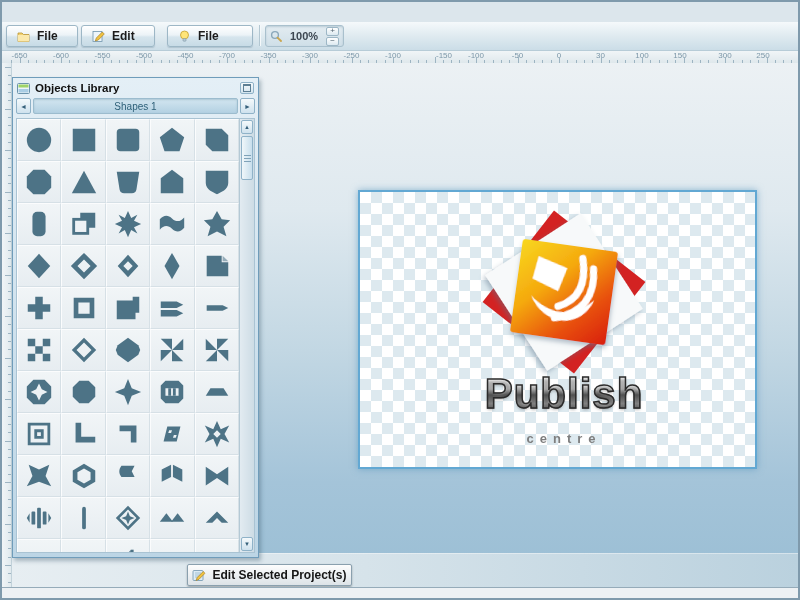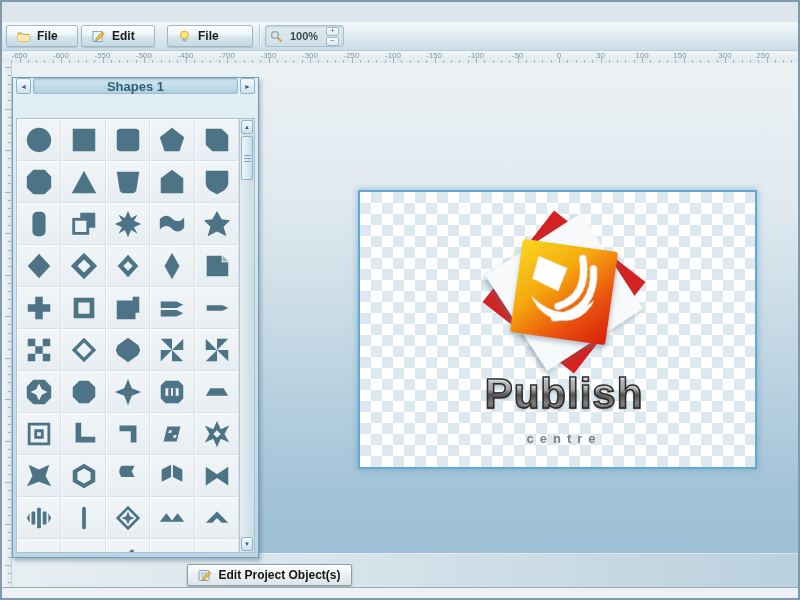--- a/index.html
+++ b/index.html
@@ -79,21 +79,21 @@
     justify-content:center;cursor:default;}
   .min-btn span{display:block;width:6px;height:5px;border:1px solid #5d7f94;border-top-width:2px;}
   .panel-nav{height:16px;margin:0 3px 2px 3px;display:flex;gap:2px;}
   .nav-arrow{width:15px;box-sizing:border-box;border:1px solid #8fb2c8;border-radius:2px;
     background:linear-gradient(180deg,#f4f9fb,#cfe2ee);font-size:7px;color:#35607a;
     display:flex;align-items:center;justify-content:center;cursor:default;}
   .nav-title{flex:1;box-sizing:border-box;border:1px solid #9cbcce;border-radius:2px;
     background:linear-gradient(180deg,#d3e6f0,#b3d1e2);
     box-shadow:inset 0 1px 2px rgba(100,140,160,.35);
     display:flex;align-items:center;justify-content:center;
-    font-size:13px;font-weight:bold;color:#2e6078;}
+    font-size:10px;font-weight:normal;color:#2e6078;}
   .panel-body{position:absolute;left:3px;right:3px;top:40px;bottom:4px;box-sizing:border-box;
     border:1px solid #a9c3d3;background:#e3eaee;display:flex;}
   .shape-grid{width:222px;height:100%;overflow:hidden;display:grid;
     grid-template-columns:repeat(5,1fr);grid-auto-rows:42px;}
   .cell{display:flex;align-items:center;justify-content:center;color:#4d7386;cursor:default;
     background:linear-gradient(180deg,#f1f5f7,#e7edf1);
     border-top:1px solid #fbfcfd;border-left:1px solid #fbfcfd;
     border-right:1px solid #d6e0e6;border-bottom:1px solid #d6e0e6;box-sizing:border-box;}
   .cell svg{width:30px;height:30px;}
   .scrollbar{width:15px;position:relative;background:linear-gradient(90deg,#e2ebf1,#cddce5);
@@ -163,21 +163,21 @@
       <span class="lbl" style="left: 17.5px;">-650</span>
       <span class="lbl" style="left: 59px;">-600</span>
       <span class="lbl" style="left: 100.5px;">-550</span>
       <span class="lbl" style="left: 142px;">-500</span>
       <span class="lbl" style="left: 183.5px;">-450</span>
       <span class="lbl" style="left: 225px;">-700</span>
       <span class="lbl" style="left: 266.5px;">-350</span>
       <span class="lbl" style="left: 308px;">-300</span>
       <span class="lbl" style="left: 349.5px;">-250</span>
       <span class="lbl" style="left: 391px;">-100</span>
-      <span class="lbl" style="left: 432px;">-150</span>
+      <span class="lbl" style="left: 442px;">-150</span>
       <span class="lbl" style="left: 474px;">-100</span>
       <span class="lbl" style="left: 515.5px;">-50</span>
       <span class="lbl" style="left: 557px;">0</span>
       <span class="lbl" style="left: 598.5px;">30</span>
       <span class="lbl" style="left: 640px;">100</span>
       <span class="lbl" style="left: 678px;">150</span>
       <span class="lbl" style="left: 723px;">300</span>
       <span class="lbl" style="left: 761px;">250</span>
       <div class="htick" style="left: 9.2px; height: 3px;"></div>
       <div class="htick" style="left: 17.5px; height: 6px;"></div>
@@ -369,20 +369,31 @@
           <path d="M26,-27 C31,-3 24,18 -6,27" fill="none" stroke="#ffffff" stroke-width="7" stroke-linecap="round"></path>
           <path d="M-32,8 C-10,26 14,24 31,4 C22,34 -14,38 -32,8 z" fill="#ffffff"></path>
         </g>
       </svg>
       <div class="logo-title">Publish</div>
       <div class="logo-subtitle">centre</div>
     </div>
   </div>
 
   <div class="panel">
+    <div class="panel-header">
+      <svg width="13" height="11" viewBox="0 0 13 11">
+        <rect x="0.5" y="0.5" width="12" height="10" rx="1" fill="#eef5f9" stroke="#6b93ab"></rect>
+        <rect x="1.5" y="1.5" width="10" height="3" fill="#9fd468"></rect>
+        <rect x="1.5" y="6" width="10" height="3.5" fill="#a9cde4"></rect>
+      </svg>
+      <span class="panel-title">Objects Library</span>
+      <div class="min-btn">
+          <span></span>
+        </div>
+    </div>
     <div class="panel-nav">
       <div class="nav-arrow">◄</div>
       <div class="nav-title">Shapes 1</div>
       <div class="nav-arrow">►</div>
     </div>
     <div class="panel-body">
       <div class="shape-grid" id="shape-grid">
           <div class="cell">
             <svg viewBox="0 0 32 32" fill="currentColor">
               <circle cx="16" cy="16" r="13"></circle>
@@ -681,17 +692,17 @@
       </div>
     </div>
   </div>
 
   <div class="edit-btn">
     <svg width="14" height="13" viewBox="0 0 14 13">
       <rect x="1" y="1.5" width="10" height="10" rx="1" fill="#dcebf5" stroke="#6f94ad" stroke-width="0.8"></rect>
       <path d="M3,4 h6 M3,6 h6 M3,8 h4" stroke="#9dbdd2" stroke-width="0.9"></path>
       <path d="M13,3 l-6,6 -1.2,3 3,-1.2 6,-6 z" fill="#f0c240" stroke="#a8822a" stroke-width="0.7" transform="translate(-1.8,-0.5)"></path>
     </svg>
-    <span>Edit Project Object(s)</span>
+    <span>Edit Selected Project(s)</span>
   </div>
 
   <div class="statusbar"></div>
 </div>
 
 </body></html>

